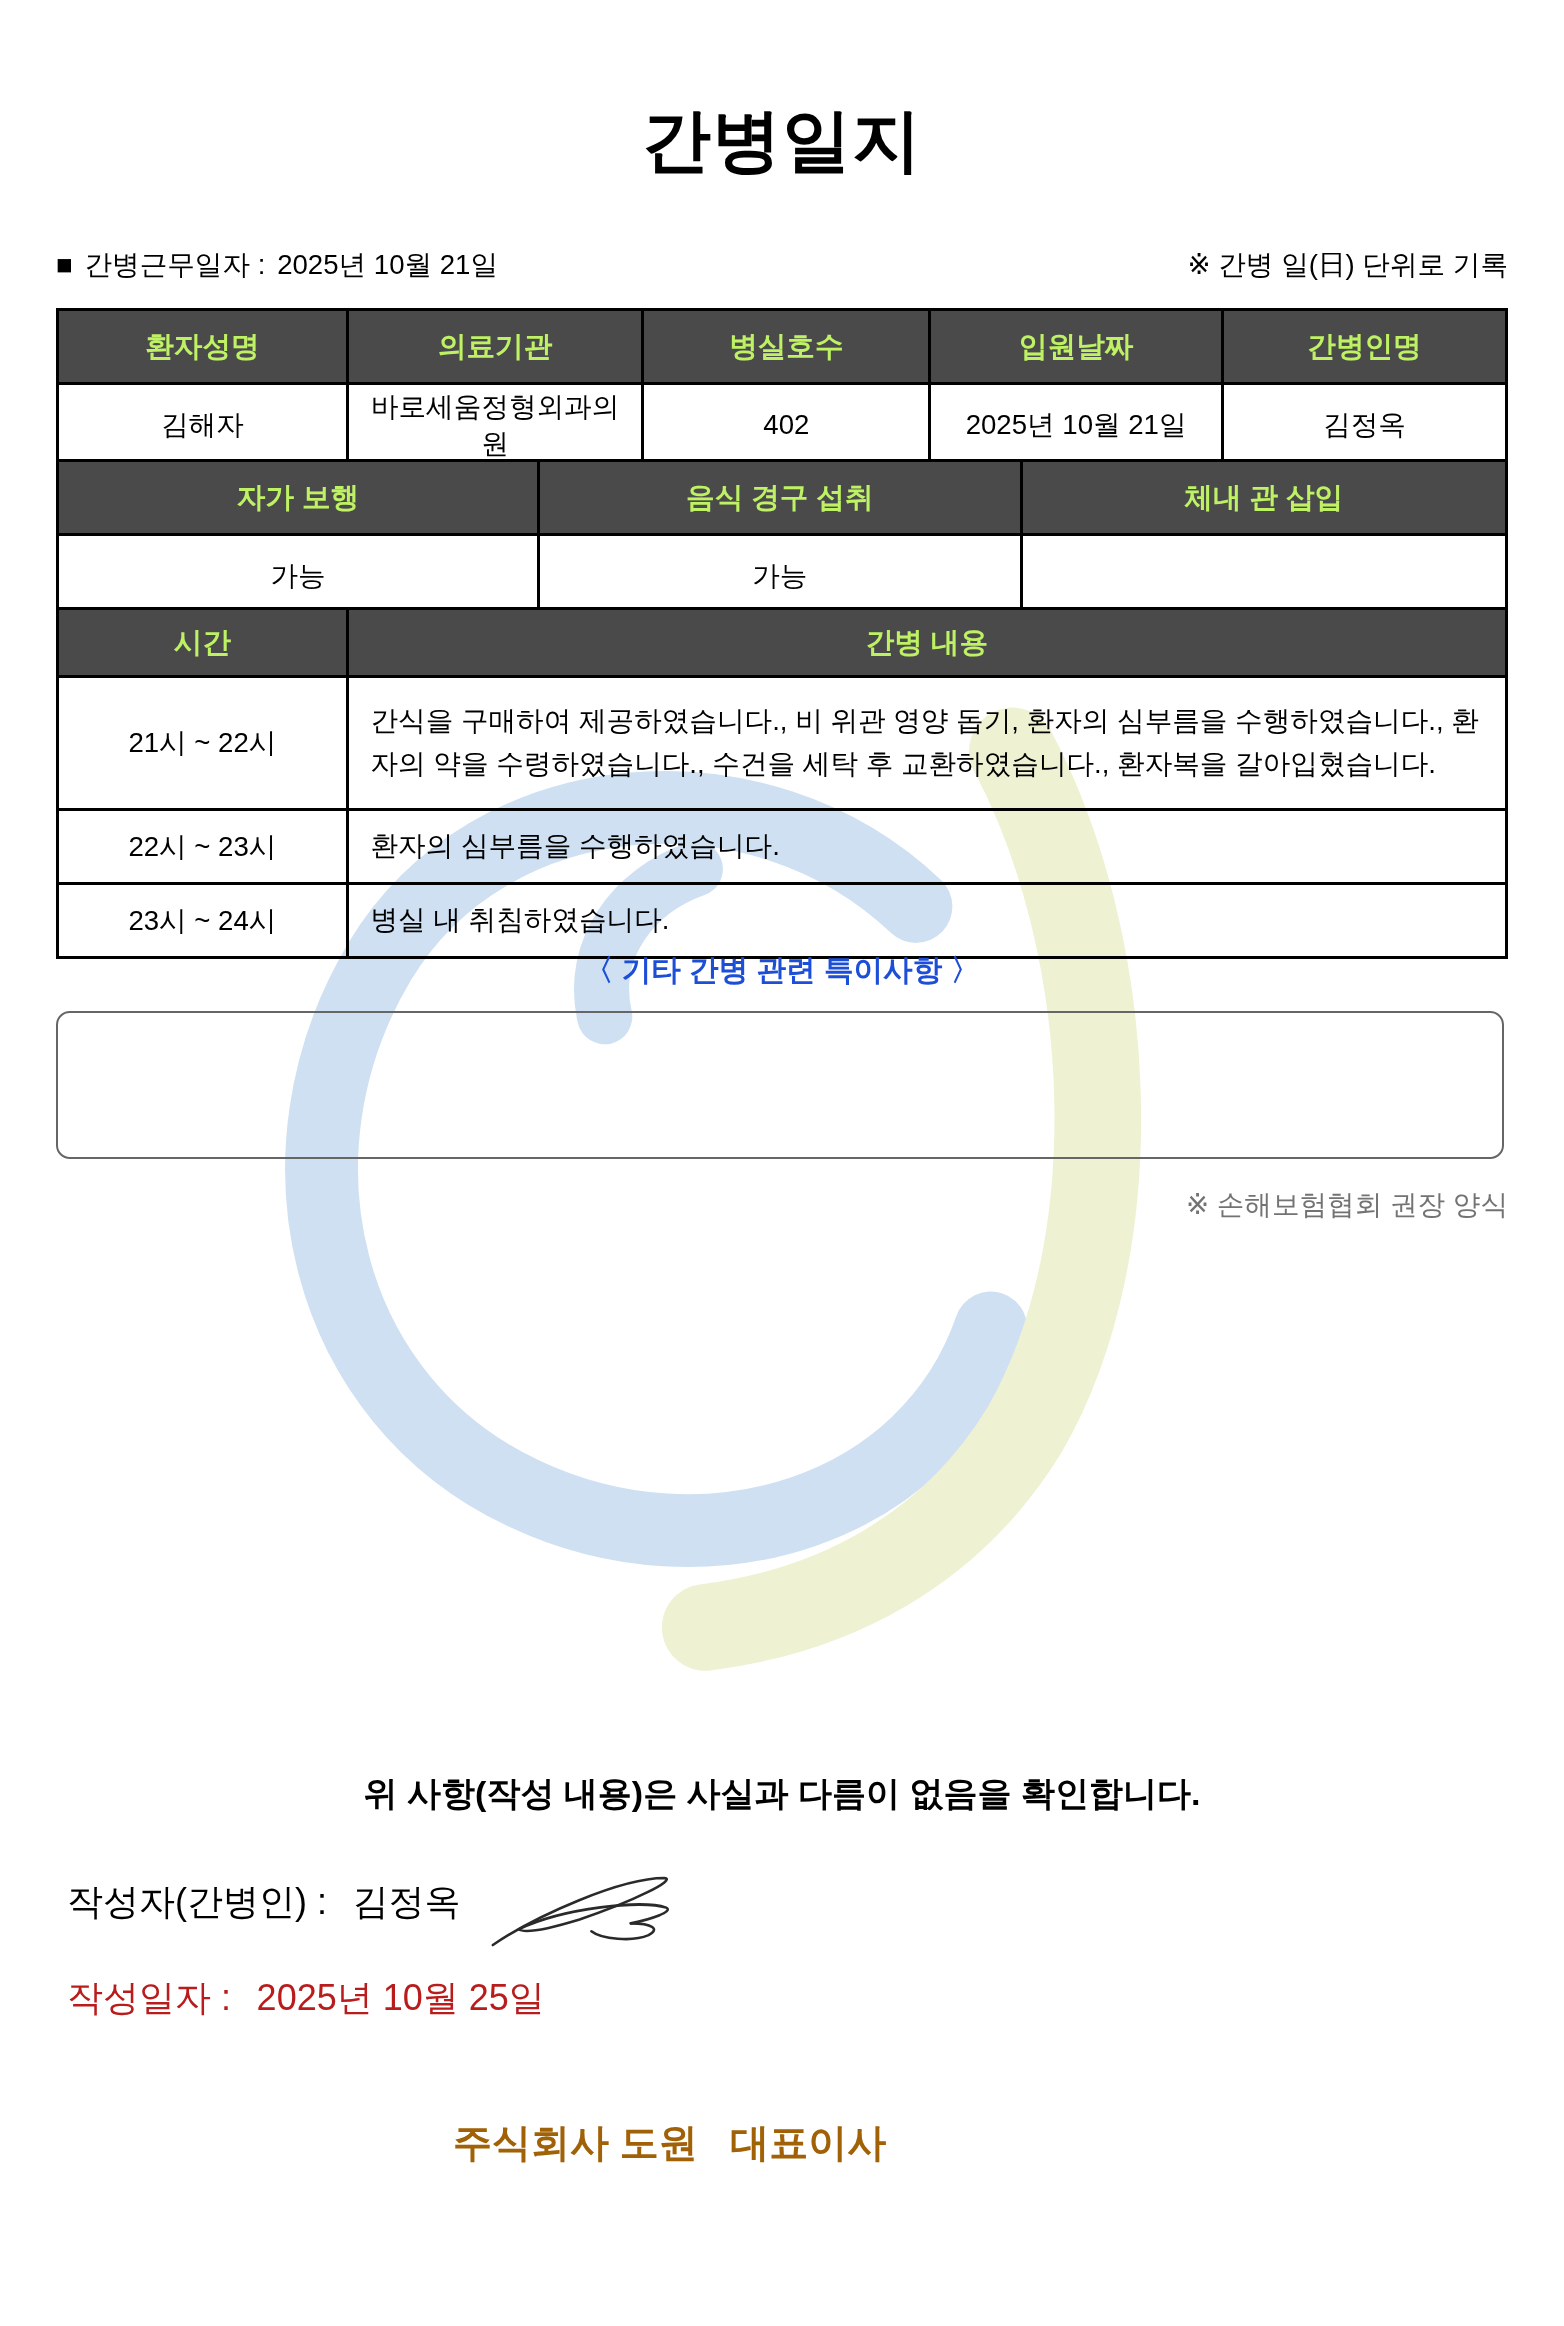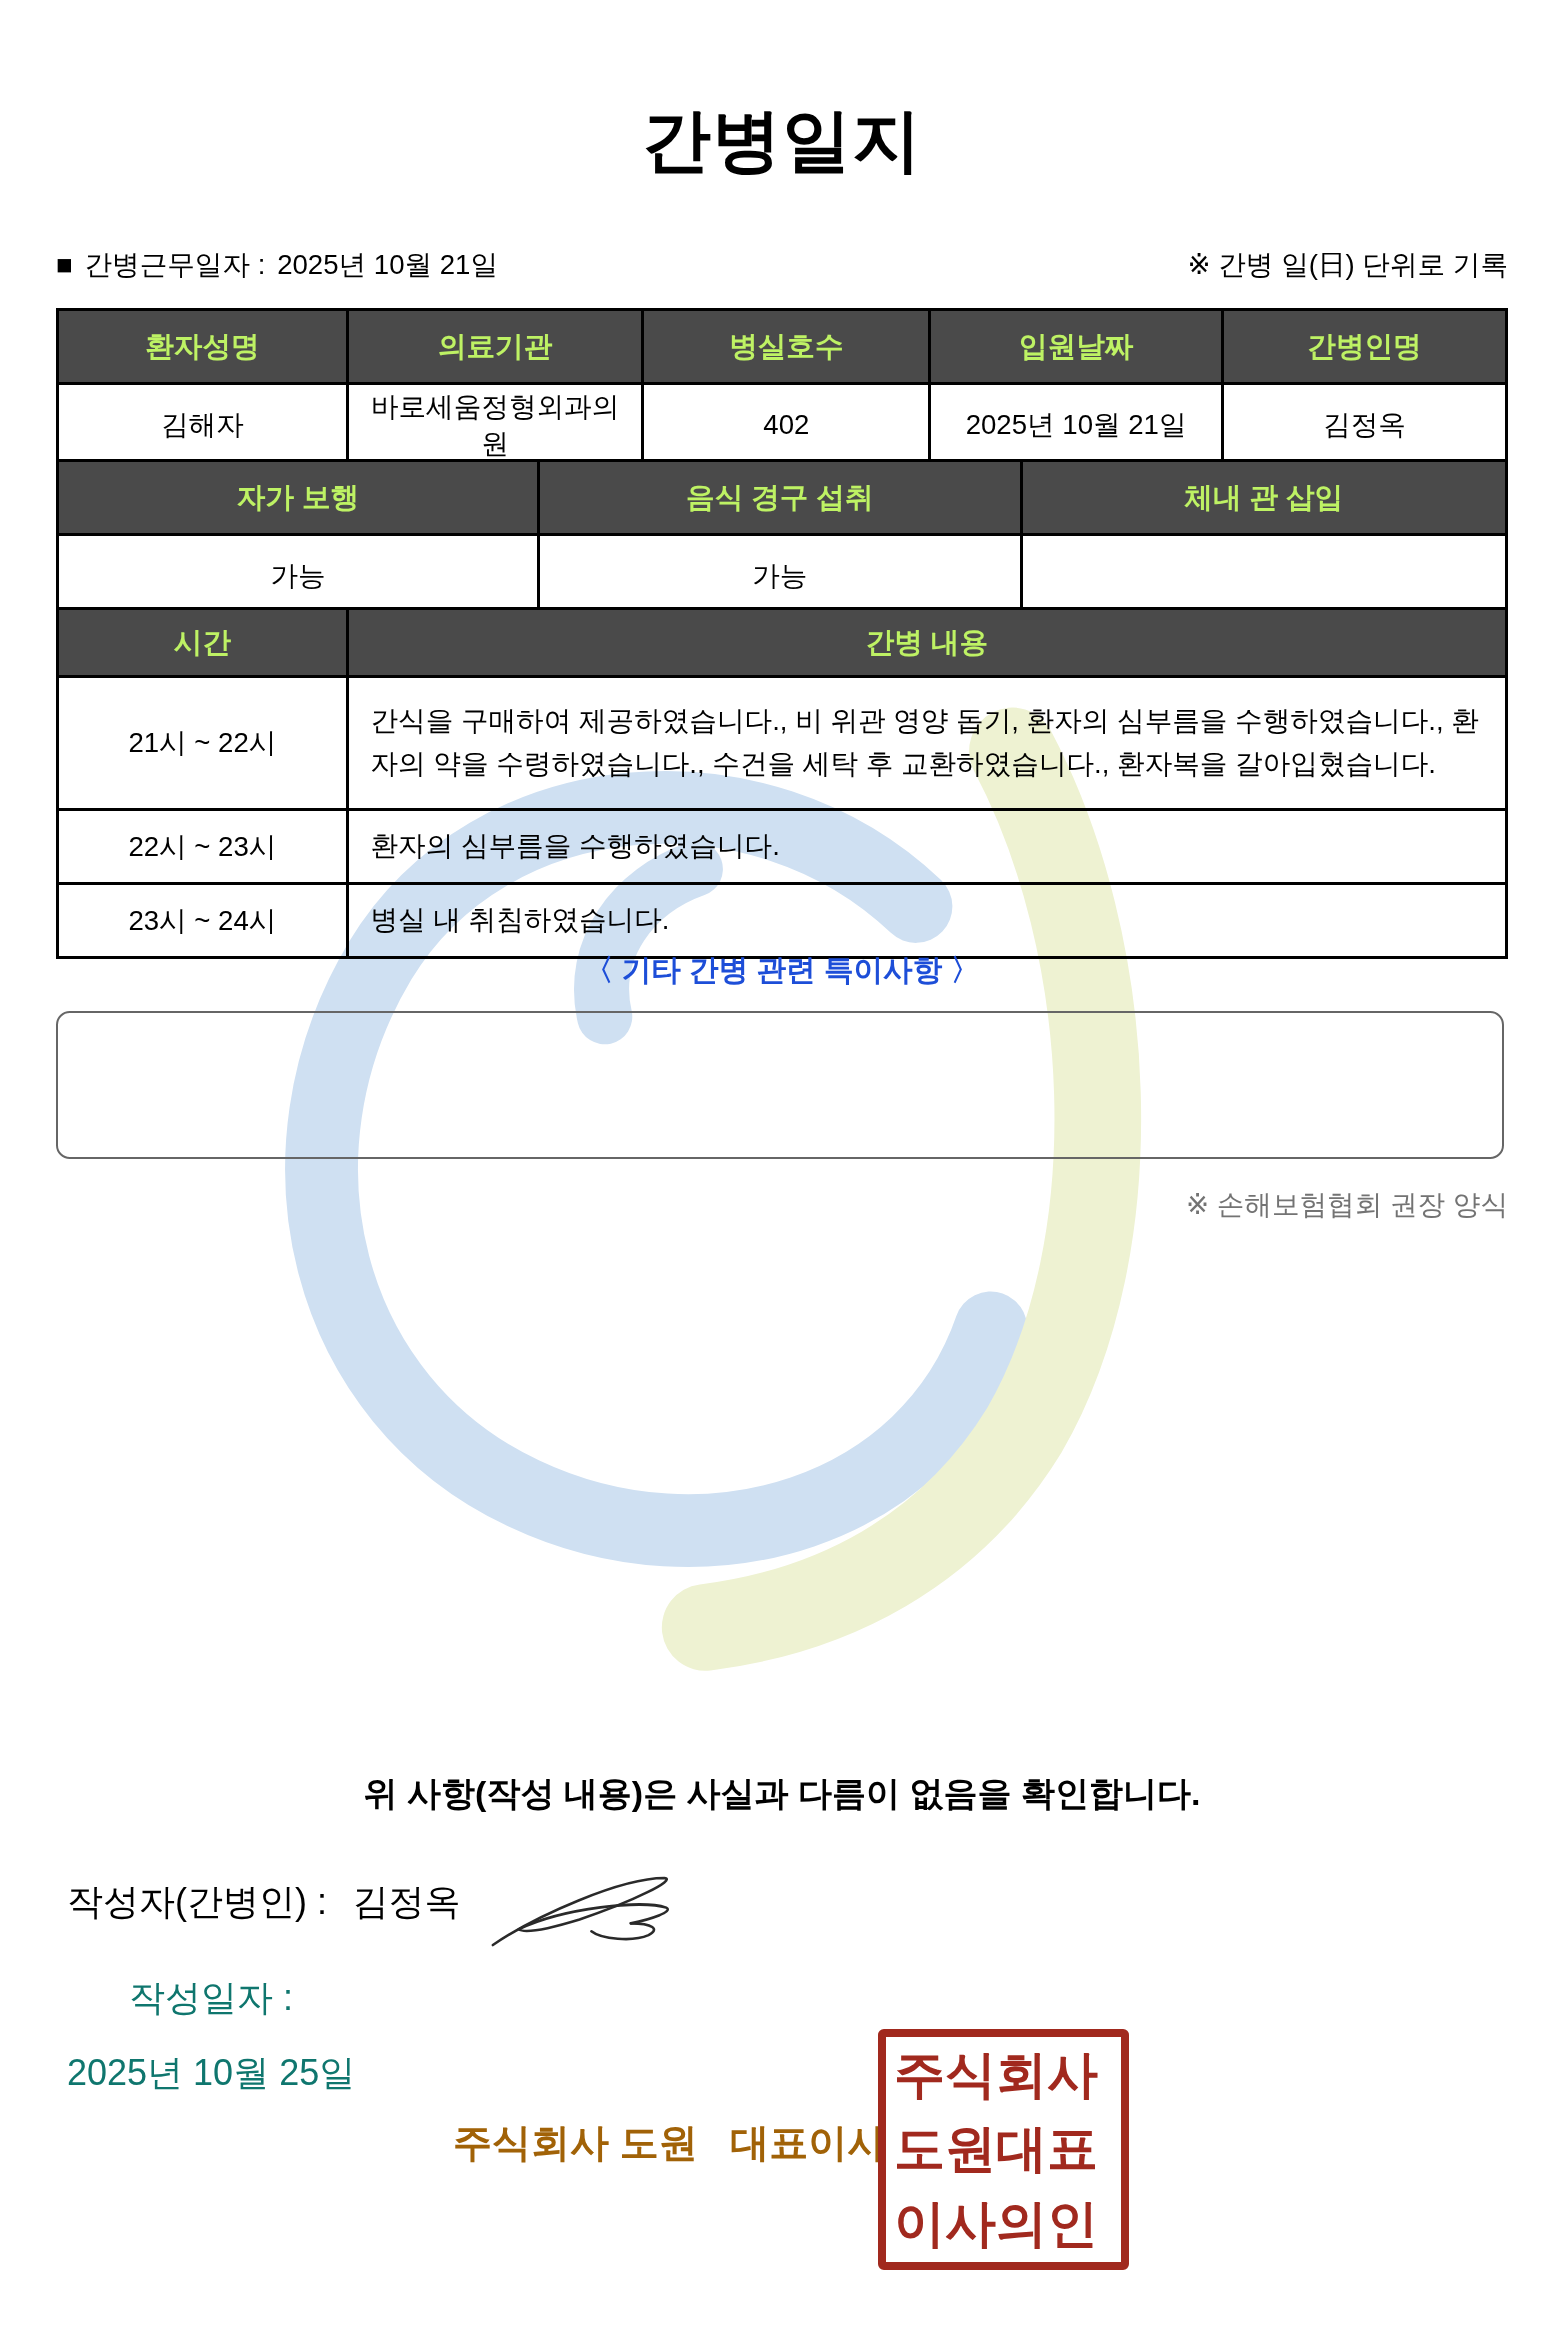--- a/index.html
+++ b/index.html
@@ -50,21 +50,21 @@
     font-size:27.6px; padding:13.8px 19.7px; box-sizing:border-box;
   }
   .form-footnote {
     left:56px; top:1186px; width:1452px; text-align:right; font-size:27.6px; color:#737373;
   }
   .confirm-line {
     left:0; top:1771px; width:100%; text-align:center;
     font-size:34px; font-weight:bold; color:#000;
   }
   .writer-line { left:67px; top:1878px; font-size:36px; color:#000; display:flex; align-items:center; gap:25.6px; }
-  .date-line   { left:67px; top:1974px; font-size:36px; color:#0f766e; display:flex; align-items:center; gap:25.6px;flex-direction:column; }
+  .date-line   { left:67px; top:1974px; font-size:36px; color:#b91c1c; display:flex; align-items:center; gap:25.6px; }
   .signature { position:absolute; left:485px; top:1868px; z-index:2; }
 
   .company-line {
     left:453px; top:2116px; font-size:39px; font-weight:bold; color:#a16207; white-space:pre;
   }
   .seal {
     left:878px; top:2029px; width:219px; height:205px;
     border:8.9px solid #a1291e; border-radius:5.9px; background:rgba(255,255,255,0.0);
     color:#a1291e; display:flex; flex-direction:column; justify-content:space-between;
     padding:9.9px 7.9px; box-sizing:content-box;
@@ -188,20 +188,15 @@
     </g>
   </svg>
 
   <div class="layer date-line">
     <span>작성일자 :</span>
     <span>2025년 10월 25일</span>
   </div>
 
   <div class="layer company-line">주식회사 도원   대표이사</div>
 
-  <div class="layer seal">
-    <div class="seal-row">주식회사</div>
-    <div class="seal-row">도원대표</div>
-    <div class="seal-row">이사의인</div>
-  </div>
 
 </div>
 
 
 </body></html>

